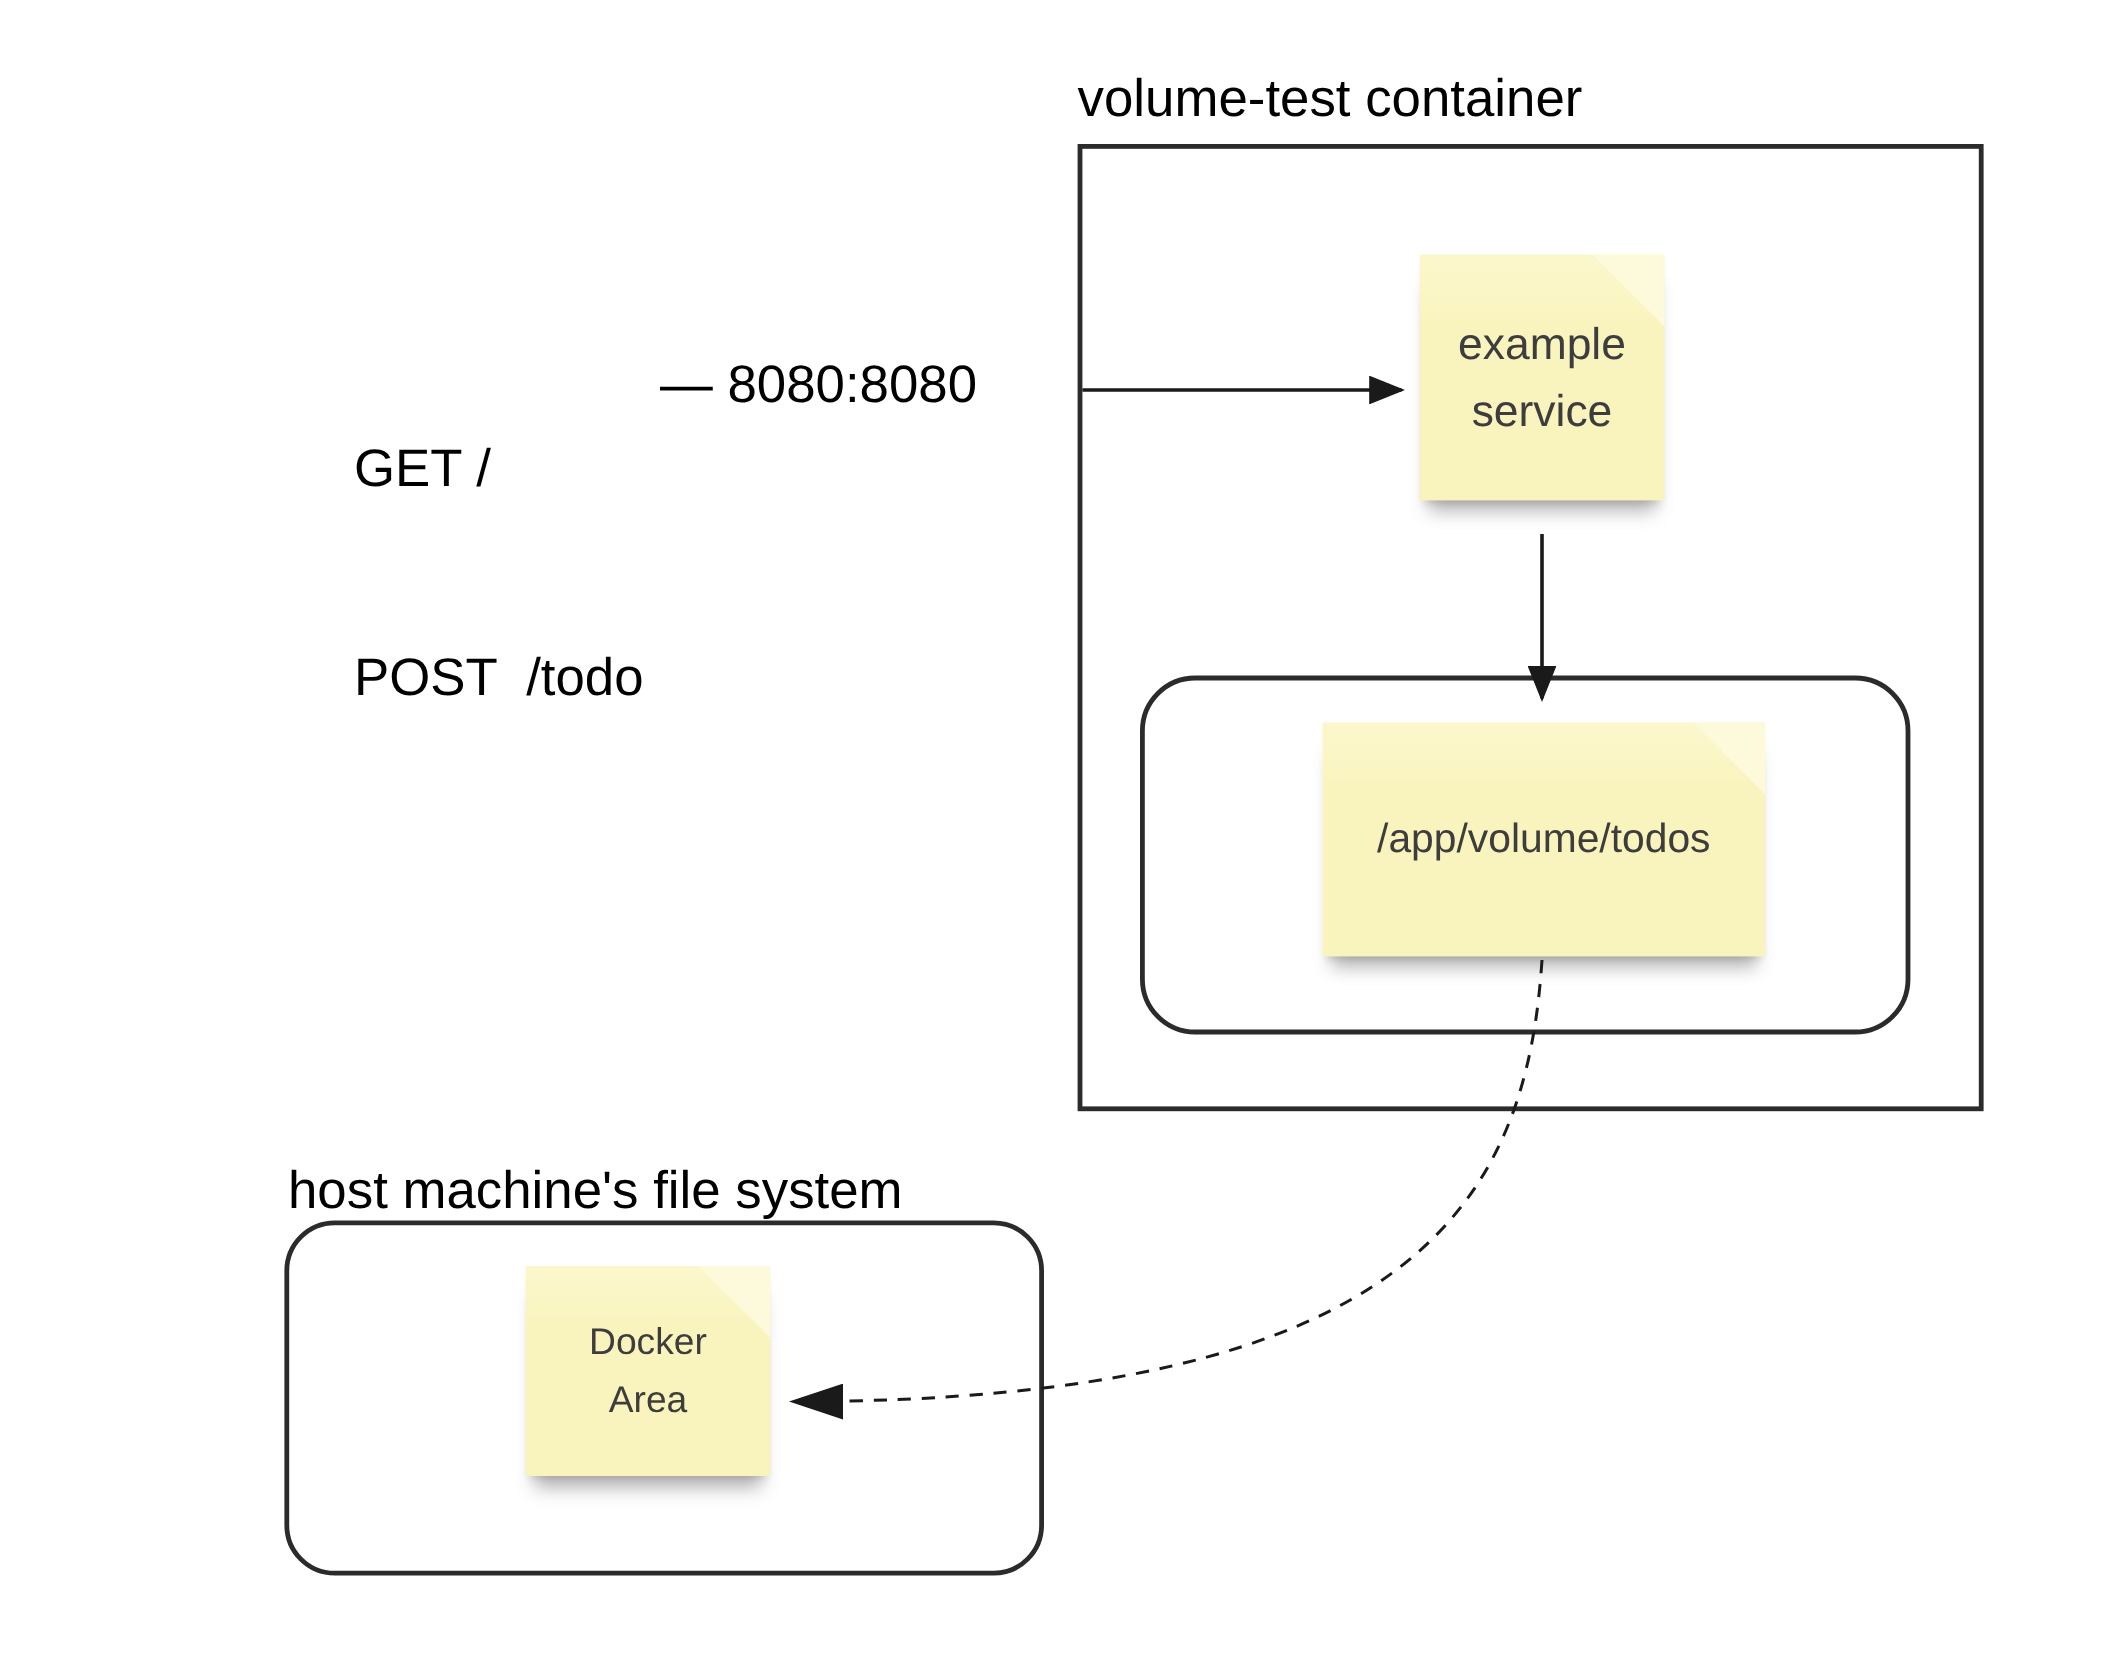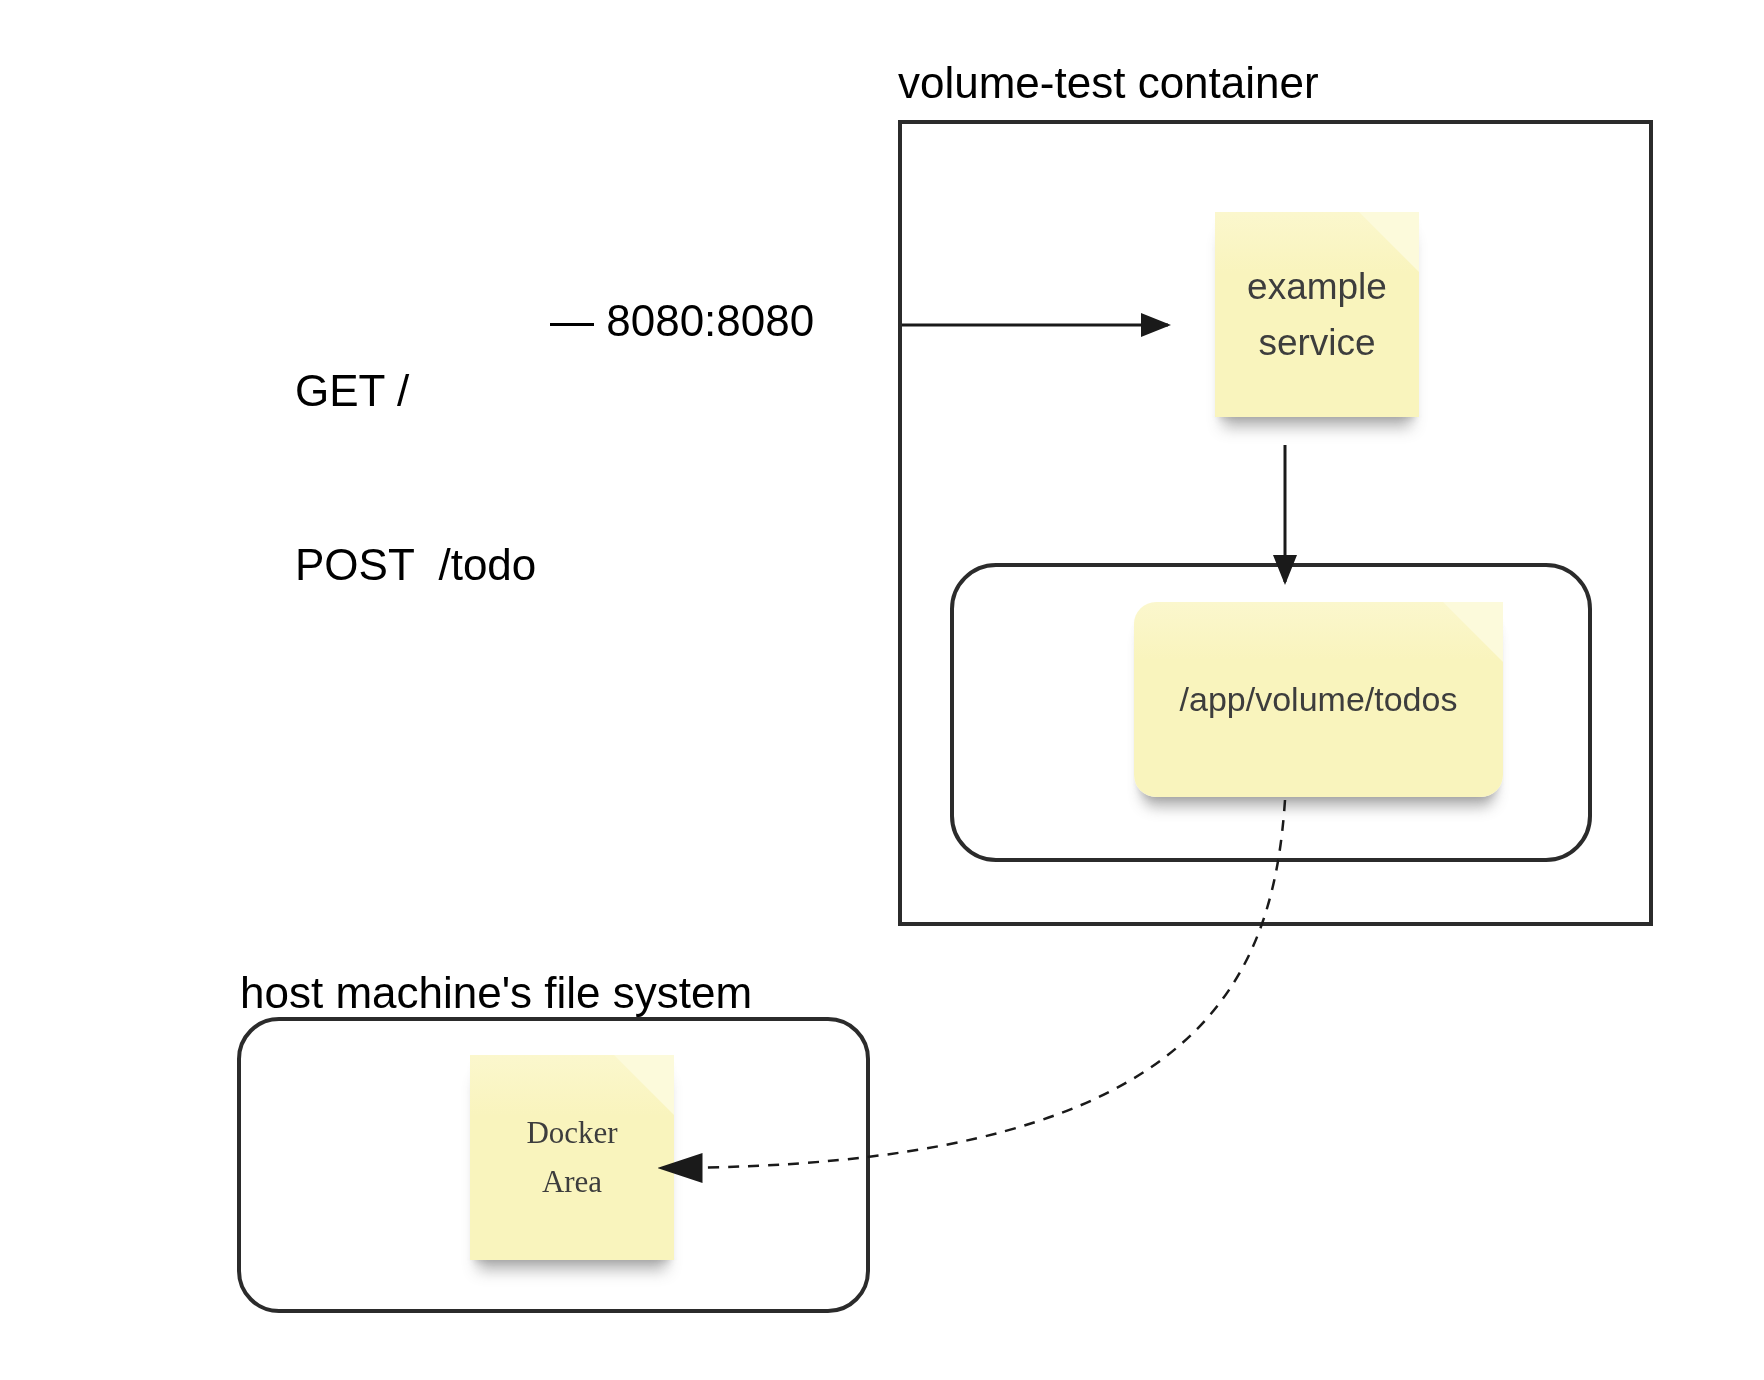--- a/index.html
+++ b/index.html
@@ -30,21 +30,20 @@
   .note {
     position: absolute;
     background: linear-gradient(180deg, #fbf7cd 0%, #f9f4bd 30%, #f9f4bd 100%);
     box-shadow: 0 18px 14px -8px rgba(90,90,90,0.45), 0 6px 6px -4px rgba(120,120,120,0.25);
     z-index: 2;
     display: flex;
     align-items: center;
     justify-content: center;
     text-align: center;
     color: #3d3d3d;
-    margin-left: 32px;
   }
   .note::before {
     content: "";
     position: absolute;
     top: 0; right: 0;
     width: 0; height: 0;
     border-style: solid;
     border-width: 0 60px 60px 0;
     border-color: transparent #fcfadb transparent transparent;
   }
@@ -56,21 +55,21 @@
   .label {
     position: absolute;
     font-size: 44px;
     line-height: 1.15;
     color: #000000;
     z-index: 3;
     white-space: pre;
   }
   .request-lines .line { display: block; margin-bottom: 22px; }
   .note-service { font-size: 37px; line-height: 1.5; }
-  .note-volume  { font-size: 34px; border-radius: 22px; }
+  .note-volume  { font-size: 34px; }
   .note-docker  { font-size: 31px; line-height: 1.55; }
 </style>
 </head>
 <body>
 
 <div class="canvas">
 
   <svg class="overlay" viewBox="0 0 1764 1380" xmlns="http://www.w3.org/2000/svg">
     <defs>
       <marker id="ah-solid" viewBox="0 0 10 8" refX="9" refY="4" markerWidth="10" markerHeight="8" orient="auto-start-reverse">
@@ -108,18 +107,18 @@
   <div class="box rounded" style="left: 950px; top: 563px; width: 642px; height: 299px;"></div>
 
   <div class="note note-volume" style="left: 1102px; top: 602px; width: 369px; height: 195px;">
     <span class="note-text">/app/volume/todos</span>
   </div>
 
   <div class="label" style="left: 240px; top: 952px; margin-top: 16px;">host machine's file system</div>
 
   <div class="box rounded" style="left: 237px; top: 1017px; width: 633px; height: 296px; border-radius: 42px;"></div>
 
-  <div class="note note-docker" style="left: 438px; top: 1055px; width: 204px; height: 205px; font-family: Liberation Serif, serif;">
+  <div class="note note-docker" style="left: 438px; top: 1055px; width: 204px; height: 175px;">
     <span class="note-text">Docker
 Area</span>
   </div>
 
 </div>
 
 </body></html>

